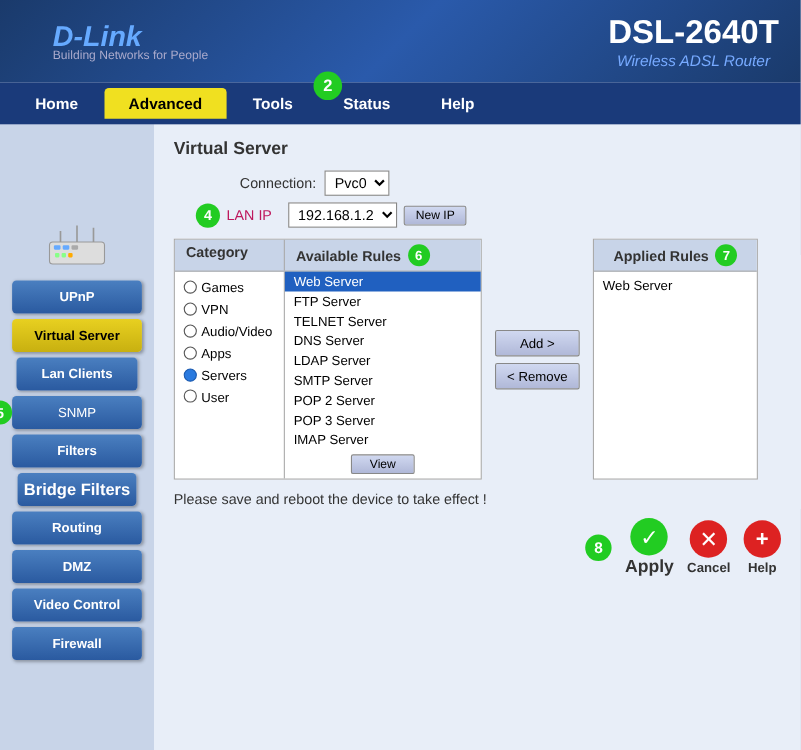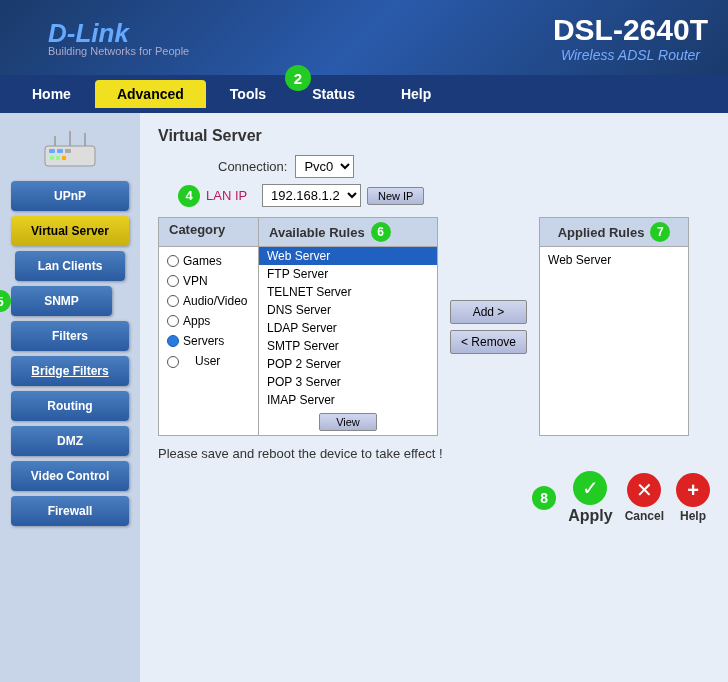--- a/index.html
+++ b/index.html
@@ -27,46 +27,46 @@
   <div style="position:absolute;top:-10px;left:285px;background:#22cc22;color:white;border-radius:50%;width:26px;height:26px;display:flex;align-items:center;justify-content:center;font-size:15px;font-weight:bold;z-index:10;">2</div>
   <div style="color:white;font-size:14px;font-weight:bold;padding:6px 22px;cursor:pointer;">Home</div>
   <div style="color:#000;font-size:14px;font-weight:bold;padding:6px 22px;cursor:pointer;background:#f0e020;border-radius:4px 4px 0 0;">Advanced</div>
   <div style="color:white;font-size:14px;font-weight:bold;padding:6px 22px;cursor:pointer;">Tools</div>
   <div style="color:white;font-size:14px;font-weight:bold;padding:6px 22px;cursor:pointer;">Status</div>
   <div style="color:white;font-size:14px;font-weight:bold;padding:6px 22px;cursor:pointer;">Help</div>
 </div>
 
 <div style="display:flex;height:569px;">
 
-  <div style="width:140px;background:#c8d4e8;display:flex;flex-direction:column;align-items:center;padding:8px 8px;gap:5px;">
+  <div style="width:140px;background:#c8d4e8;display:flex;flex-direction:column;align-items:center;padding:8px 8px;gap:5px;justify-content:center;">
 
     <svg class="router-svg" viewBox="0 0 70 55" width="70" height="55">
       <rect x="10" y="25" width="50" height="20" rx="3" fill="#ddd" stroke="#999" stroke-width="1"></rect>
       <rect x="14" y="28" width="6" height="4" rx="1" fill="#6af"></rect>
       <rect x="22" y="28" width="6" height="4" rx="1" fill="#6af"></rect>
       <rect x="30" y="28" width="6" height="4" rx="1" fill="#aaa"></rect>
       <rect x="15" y="35" width="4" height="4" rx="1" fill="#8f8"></rect>
       <rect x="21" y="35" width="4" height="4" rx="1" fill="#8f8"></rect>
       <rect x="27" y="35" width="4" height="4" rx="1" fill="#fa0"></rect>
       <line x1="35" y1="10" x2="35" y2="25" stroke="#999" stroke-width="1.5"></line>
       <line x1="20" y1="15" x2="20" y2="25" stroke="#999" stroke-width="1.5"></line>
       <line x1="50" y1="12" x2="50" y2="25" stroke="#999" stroke-width="1.5"></line>
     </svg>
 
     <button style="width:118px;height:30px;background:linear-gradient(to bottom,#4a7fc0,#2a5aa0);color:white;font-size:12px;font-weight:bold;border:none;border-radius:4px;cursor:pointer;box-shadow:1px 1px 3px rgba(0,0,0,0.3);">UPnP</button>
     <button style="width:118px;height:30px;background:linear-gradient(to bottom,#e8d020,#c8b010);color:#000;font-size:12px;font-weight:bold;border:none;border-radius:4px;cursor:pointer;box-shadow:1px 1px 3px rgba(0,0,0,0.3);">Virtual Server</button>
     <button style="width:110px;height:30px;background:linear-gradient(to bottom,#4a7fc0,#2a5aa0);color:white;font-size:12px;font-weight:bold;border:none;border-radius:4px;cursor:pointer;box-shadow:1px 1px 3px rgba(0,0,0,0.3);">Lan Clients</button>
 
     <div style="position:relative;width:118px;">
       <div style="position:absolute;left:-22px;top:50%;transform:translateY(-50%);background:#22cc22;color:white;border-radius:50%;width:22px;height:22px;display:flex;align-items:center;justify-content:center;font-size:13px;font-weight:bold;">5</div>
-      <button style="width:101px;height:30px;background:linear-gradient(to bottom,#4a7fc0,#2a5aa0);color:white;font-size:12px;font-weight:bold;border:none;border-radius:4px;cursor:pointer;box-shadow:1px 1px 3px rgba(0,0,0,0.3);">SNMP</button>
+      <button style="width:118px;height:30px;background:linear-gradient(to bottom,#4a7fc0,#2a5aa0);color:white;font-size:12px;font-weight:normal;border:none;border-radius:4px;cursor:pointer;box-shadow:1px 1px 3px rgba(0,0,0,0.3);">SNMP</button>
     </div>
 
     <button style="width:118px;height:30px;background:linear-gradient(to bottom,#4a7fc0,#2a5aa0);color:white;font-size:12px;font-weight:bold;border:none;border-radius:4px;cursor:pointer;box-shadow:1px 1px 3px rgba(0,0,0,0.3);">Filters</button>
-    <button style="width:118px;height:30px;background:linear-gradient(to bottom,#4a7fc0,#2a5aa0);color:white;font-size:12px;font-weight:bold;border:none;border-radius:4px;cursor:pointer;box-shadow:1px 1px 3px rgba(0,0,0,0.3);text-decoration:underline;">Bridge Filters</button>
+    <button style="width:108px;height:30px;background:linear-gradient(to bottom,#4a7fc0,#2a5aa0);color:white;font-size:15px;font-weight:bold;border:none;border-radius:4px;cursor:pointer;box-shadow:1px 1px 3px rgba(0,0,0,0.3);">Bridge Filters</button>
     <button style="width:118px;height:30px;background:linear-gradient(to bottom,#4a7fc0,#2a5aa0);color:white;font-size:12px;font-weight:bold;border:none;border-radius:4px;cursor:pointer;box-shadow:1px 1px 3px rgba(0,0,0,0.3);">Routing</button>
     <button style="width:118px;height:30px;background:linear-gradient(to bottom,#4a7fc0,#2a5aa0);color:white;font-size:12px;font-weight:bold;border:none;border-radius:4px;cursor:pointer;box-shadow:1px 1px 3px rgba(0,0,0,0.3);">DMZ</button>
     <button style="width:118px;height:30px;background:linear-gradient(to bottom,#4a7fc0,#2a5aa0);color:white;font-size:12px;font-weight:bold;border:none;border-radius:4px;cursor:pointer;box-shadow:1px 1px 3px rgba(0,0,0,0.3);">Video Control</button>
     <button style="width:118px;height:30px;background:linear-gradient(to bottom,#4a7fc0,#2a5aa0);color:white;font-size:12px;font-weight:bold;border:none;border-radius:4px;cursor:pointer;box-shadow:1px 1px 3px rgba(0,0,0,0.3);">Firewall</button>
   </div>
 
   <div style="flex:1;background:#e8eef8;padding:14px 18px;overflow-y:auto;">
     <div style="font-size:16px;font-weight:bold;color:#333;margin-bottom:10px;">Virtual Server</div>
 
     <div style="display:flex;align-items:center;margin-bottom:6px;gap:8px;margin-left:60px;">
@@ -111,21 +111,21 @@
               <span>Audio/Video</span>
             </div>
             <div style="display:flex;align-items:center;padding:3px 8px;gap:4px;font-size:12px;cursor:pointer;">
               <span style="width:12px;height:12px;border-radius:50%;border:1px solid #555;background:white;display:inline-block;flex-shrink:0;"></span>
               <span>Apps</span>
             </div>
             <div style="display:flex;align-items:center;padding:3px 8px;gap:4px;font-size:12px;cursor:pointer;">
               <span style="width:12px;height:12px;border-radius:50%;border:1px solid #555;background:#2a7adf;border-color:#1a5ab0;display:inline-block;flex-shrink:0;"></span>
               <span>Servers</span>
             </div>
-            <div style="display:flex;align-items:flex-end;padding:3px 8px;gap:16px;font-size:12px;cursor:pointer;">
+            <div style="display:flex;align-items:flex-start;padding:3px 8px;gap:4px;font-size:12px;cursor:pointer;">
               <span style="width:12px;height:12px;border-radius:50%;border:1px solid #555;background:white;display:inline-block;flex-shrink:0;"></span>
               <span>User</span>
             </div>
           </div>
 
           <div style="flex:1;">
             <div style="padding:2px 8px;font-size:12px;cursor:pointer;background:#2060c0;color:white;">Web Server</div>
             <div style="padding:2px 8px;font-size:12px;cursor:pointer;">FTP Server</div>
             <div style="padding:2px 8px;font-size:12px;cursor:pointer;">TELNET Server</div>
             <div style="padding:2px 8px;font-size:12px;cursor:pointer;">DNS Server</div>

